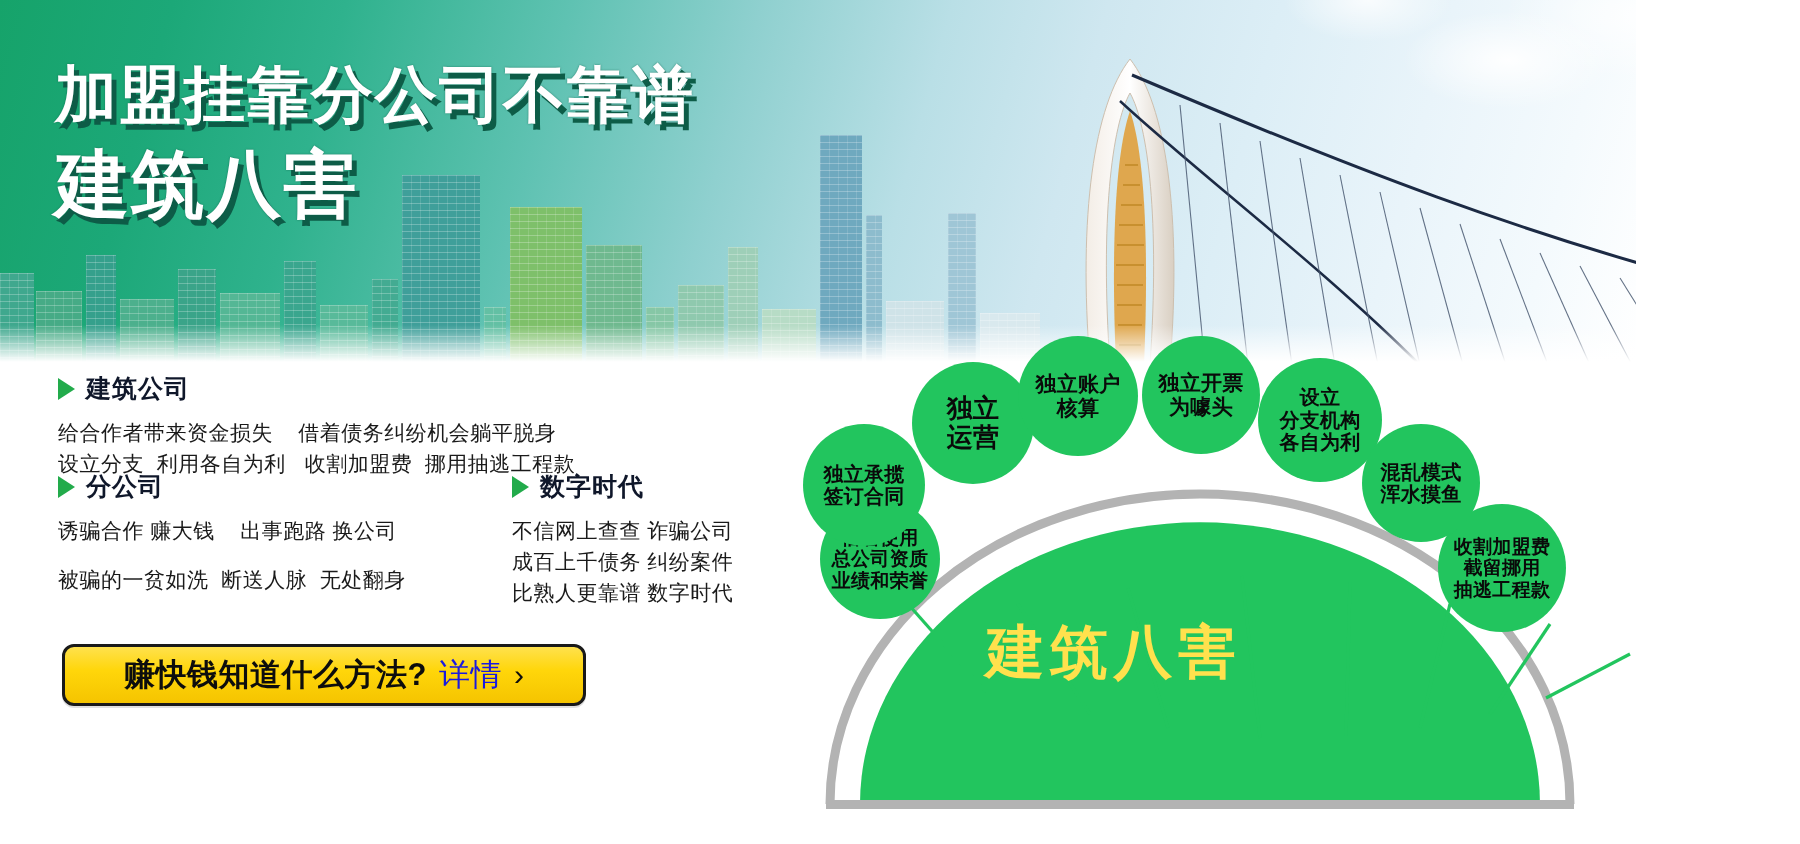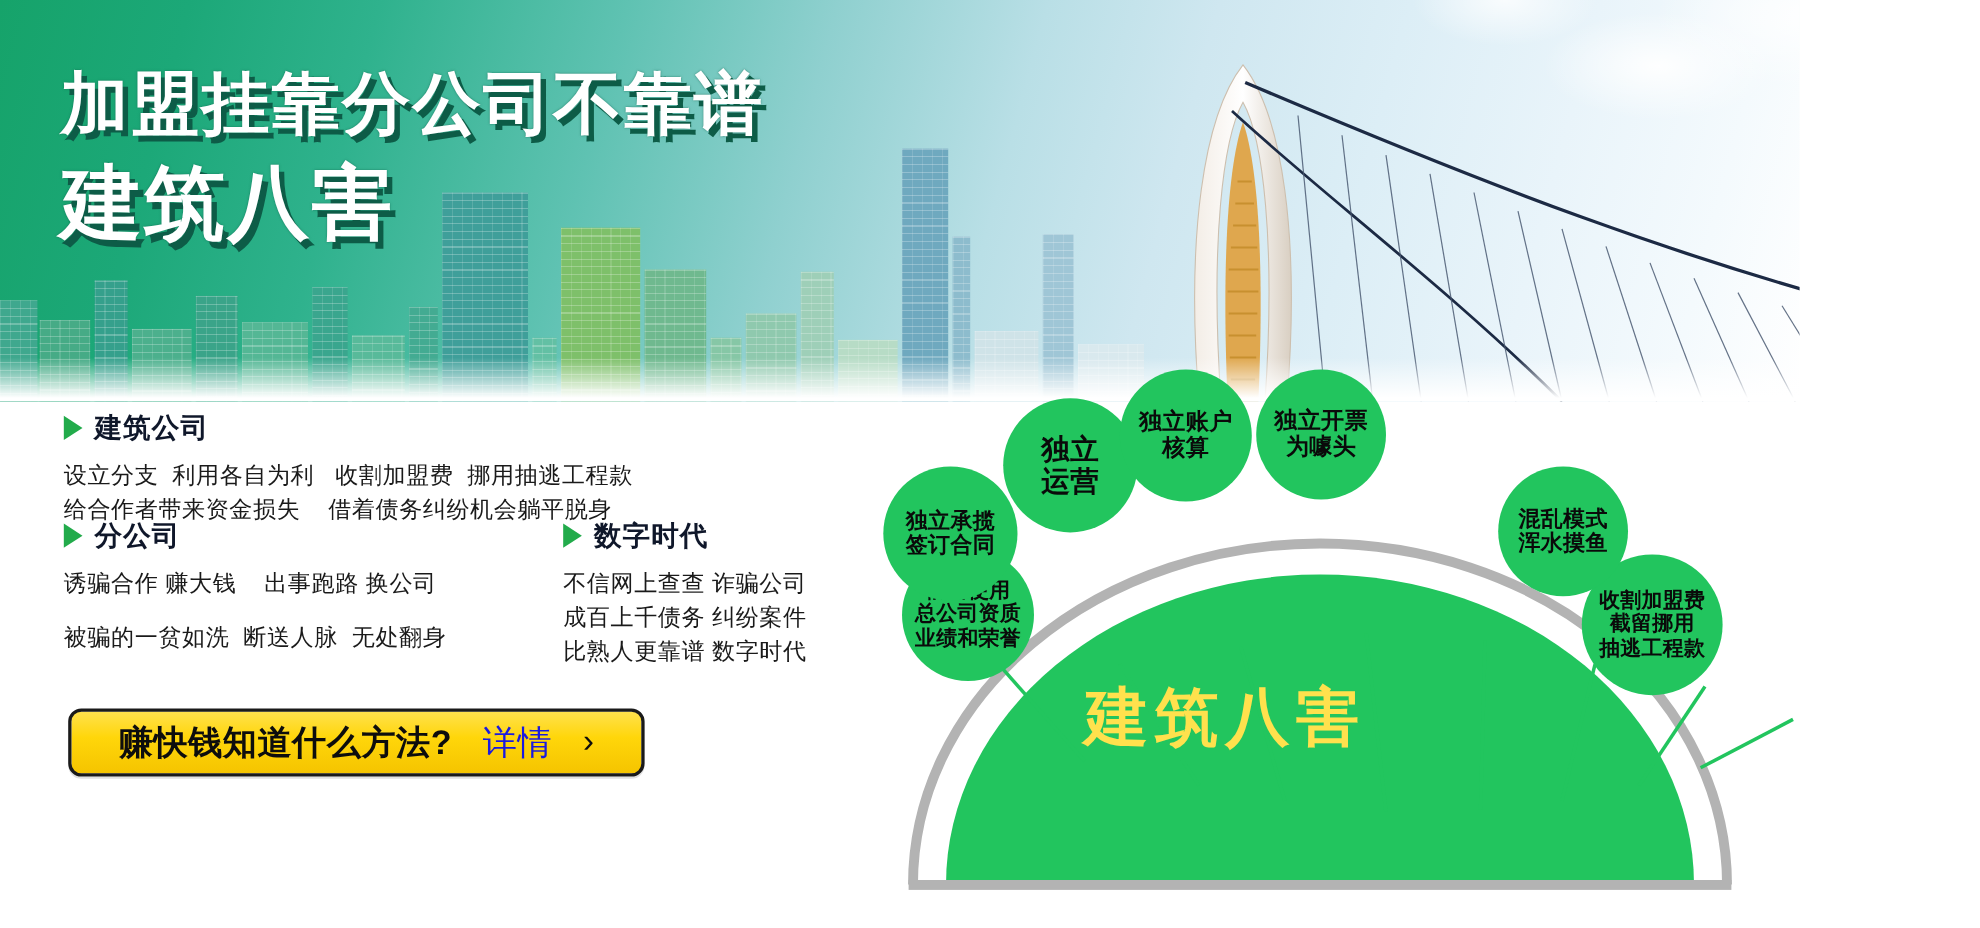--- a/index.html
+++ b/index.html
@@ -58,21 +58,21 @@
   }
   .sec-title { color: #0f172a; font-size: 25px; font-weight: 700; letter-spacing: 1px; }
   .sec-line { font-size: 21px; color: #1a1a1a; line-height: 31px; white-space: pre; letter-spacing: .5px; }
   .two-col-line { display: flex; }
 
   
   .cta {
     position: absolute; left: 62px; top: 272px; width: 524px; height: 62px;
     border-radius: 12px; border: 3px solid #1a1a1a;
     background: linear-gradient(to bottom, #ffe14d 0%, #ffd60a 42%, #f5c400 100%);
-    display: flex; align-items: center; justify-content: center; gap: 18px;
+    display: flex; align-items: center; justify-content: center; gap: 2px;
     box-shadow: 0 2px 0 rgba(0,0,0,.12);
   }
   .cta-main { font-size: 31px; font-weight: 700; color: #0d0d0d; letter-spacing: .5px; }
   .cta-link { font-size: 31px; font-weight: 400; color: #1a1ae0; letter-spacing: .5px; margin-left: 10px; }
   .cta-chev { font-size: 30px; color: #0d0d0d; font-weight: 300; margin-left: 10px; }
 
   
   .diagram { position: absolute; left: 790px; top: 336px; width: 1010px; height: 508px; }
   .diagram svg { position: absolute; left: 0; top: 0; }
   .bubble {
@@ -171,25 +171,25 @@
     <div class="banner-bottom-fade"></div>
   </div>
 
   <div class="left-col">
 
     <div class="sec" style="left:58px; top:0px;">
       <div class="sec-head">
         <span class="tri"></span>
         <span class="sec-title">建筑公司</span>
       </div>
-      <div class="sec-line">设立分支  利用各自为利   收割加盟费  挪用抽逃工程款</div>
       <div class="sec-line two-col-line">
         <span>给合作者带来资金损失    </span>
         <span class="green">借着债务纠纷机会躺平脱身</span>
       </div>
+      <div class="sec-line">设立分支  利用各自为利   收割加盟费  挪用抽逃工程款</div>
     </div>
 
     <div class="sec" style="left:58px; top:98px;">
       <div class="sec-head">
         <span class="tri"></span>
         <span class="sec-title">分公司</span>
       </div>
       <div class="sec-line">诱骗合作 赚大钱    出事跑路 换公司</div>
     </div>
 
@@ -267,20 +267,27 @@
       </div>
     </div>
 
     <div class="bubble" style="left:352px; top:0px; width:118px; height:118px; font-size:21px;">
       <div>
         <div>独立开票</div>
         <div>为噱头</div>
       </div>
     </div>
 
+    <div class="bubble" style="left:468px; top:22px; width:124px; height:124px; font-size:20px;">
+      <div>
+        <div>设立</div>
+        <div>分支机构</div>
+        <div>各自为利</div>
+      </div>
+    </div>
 
     <div class="bubble" style="left:648px; top:168px; width:128px; height:128px; font-size:19px;">
       <div>
         <div>收割加盟费</div>
         <div>截留挪用</div>
         <div>抽逃工程款</div>
       </div>
     </div>
 
     <div class="bubble" style="left:572px; top:88px; width:118px; height:118px; font-size:20px;">

